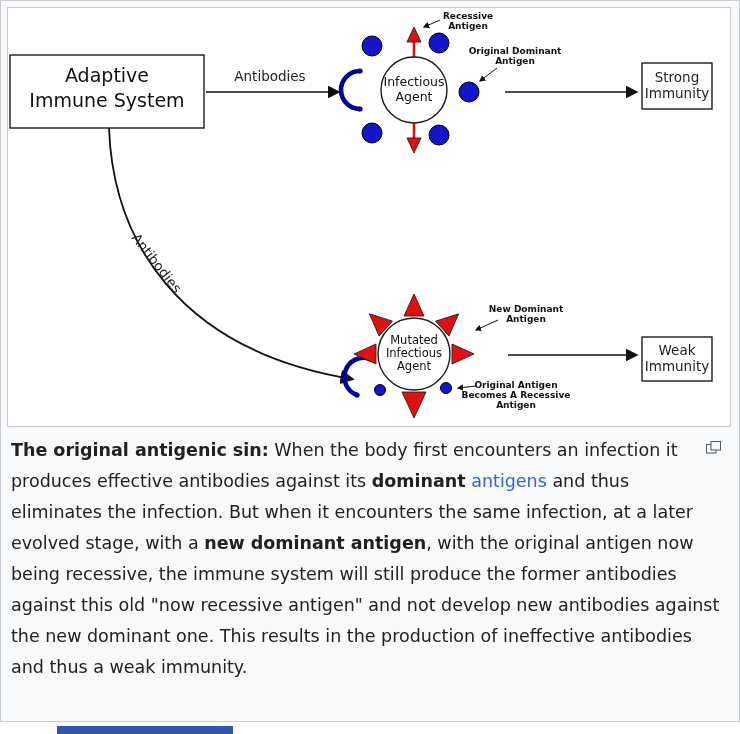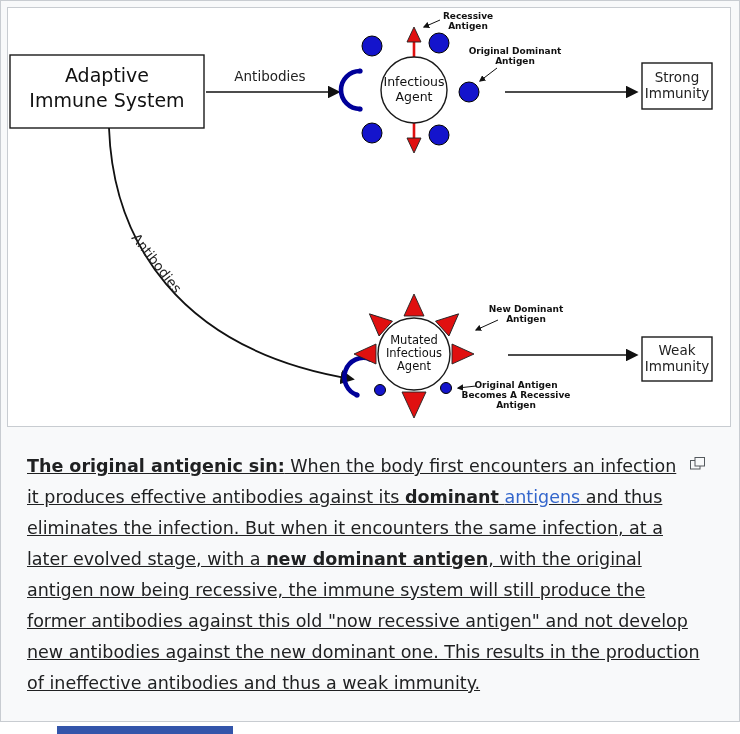--- a/index.html
+++ b/index.html
@@ -30,22 +30,22 @@
   .red-ln{stroke:#e01010;stroke-width:2.6;fill:none;}
   svg text{font-family:"DejaVu Sans",sans-serif;fill:#111;}
   .t19{font-size:19px;text-anchor:middle;}
   .t13{font-size:13.5px;text-anchor:middle;fill:#222;}
   .t12{font-size:12.5px;text-anchor:middle;}
   .t11{font-size:11.5px;text-anchor:middle;}
   .t85{font-size:9px;text-anchor:middle;font-weight:bold;}
 
   
   .caption{
-    position:relative;margin:16px;padding:8px 10px 0 4px;
-    font-size:17.5px;line-height:31px;color:#202122;text-decoration:underline;
+    position:relative;margin:0;padding:8px 10px 0 4px;
+    font-size:17.5px;line-height:31px;color:#202122;
   }
   .caption b{color:#202122;}
   .magnify{float:right;margin:6px 2px 0 10px;cursor:pointer;line-height:0;}
   a.wikilink{color:#3366cc;text-decoration:none;cursor:pointer;}
 
   .partial-bar{
     position:absolute;left:57px;top:726px;width:176px;height:8px;
     background:#3355aa;
   }
 </style>

